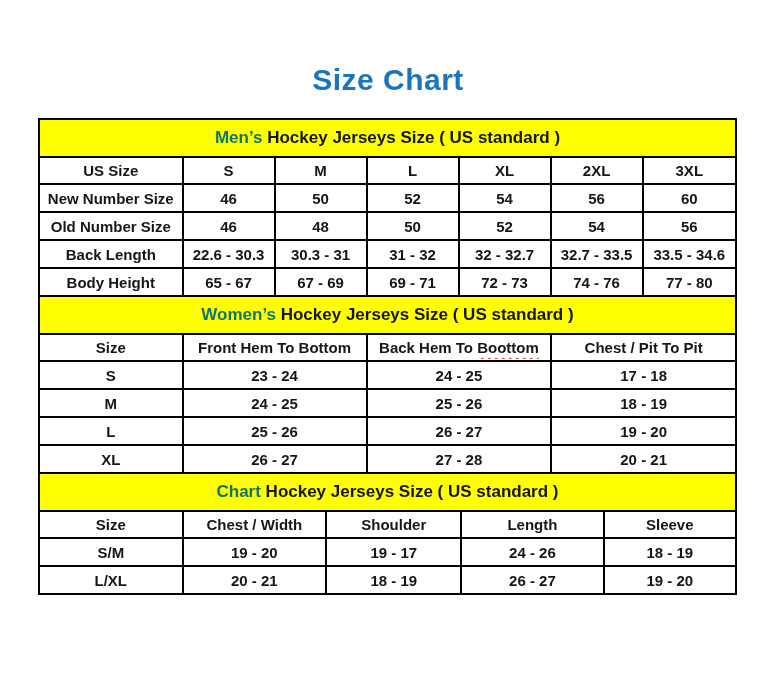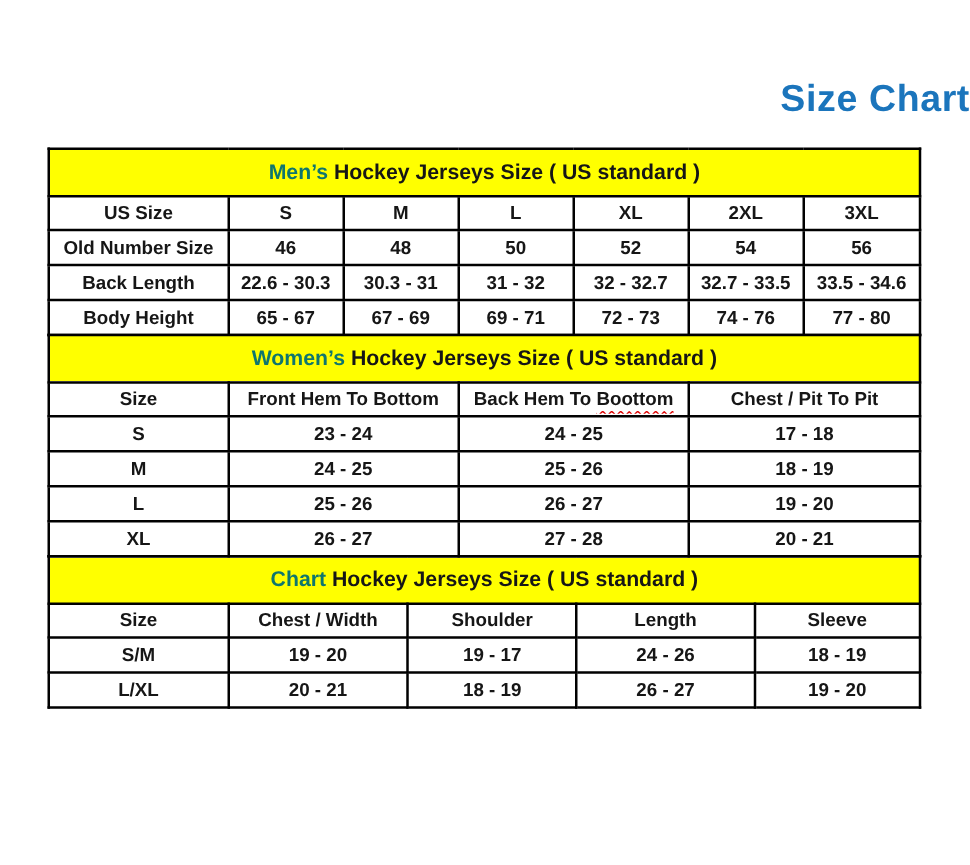--- a/index.html
+++ b/index.html
@@ -4,21 +4,21 @@
 <style>
   * { box-sizing: border-box; margin: 0; padding: 0; }
   html, body { background: #ffffff; }
   body {
     width: 776px; height: 692px; overflow: hidden;
     font-family: "Liberation Sans", sans-serif;
     color: #161616;
   }
   .page-title {
     padding-top: 63px;
-    text-align: right;
+    text-align: center;
     font-size: 30px;
     font-weight: bold;
     color: #1b75bc;
     letter-spacing: 0.5px;
   }
   .tables-wrap { width: 699px; margin: 21px 0 0 38px; }
   table {
     width: 100%;
     border-collapse: collapse;
     table-layout: fixed;
@@ -75,20 +75,29 @@
       <tr>
             <th>US Size</th>
             <th>S</th>
             <th>M</th>
             <th>L</th>
             <th>XL</th>
             <th>2XL</th>
             <th>3XL</th>
           </tr>
           <tr>
+            <td class="data">New Number Size</td>
+            <td class="data">46</td>
+            <td class="data">50</td>
+            <td class="data">52</td>
+            <td class="data">54</td>
+            <td class="data">56</td>
+            <td class="data">60</td>
+          </tr>
+          <tr>
             <td class="data">Old Number Size</td>
             <td class="data">46</td>
             <td class="data">48</td>
             <td class="data">50</td>
             <td class="data">52</td>
             <td class="data">54</td>
             <td class="data">56</td>
           </tr>
           <tr>
             <td class="data">Back Length</td>

